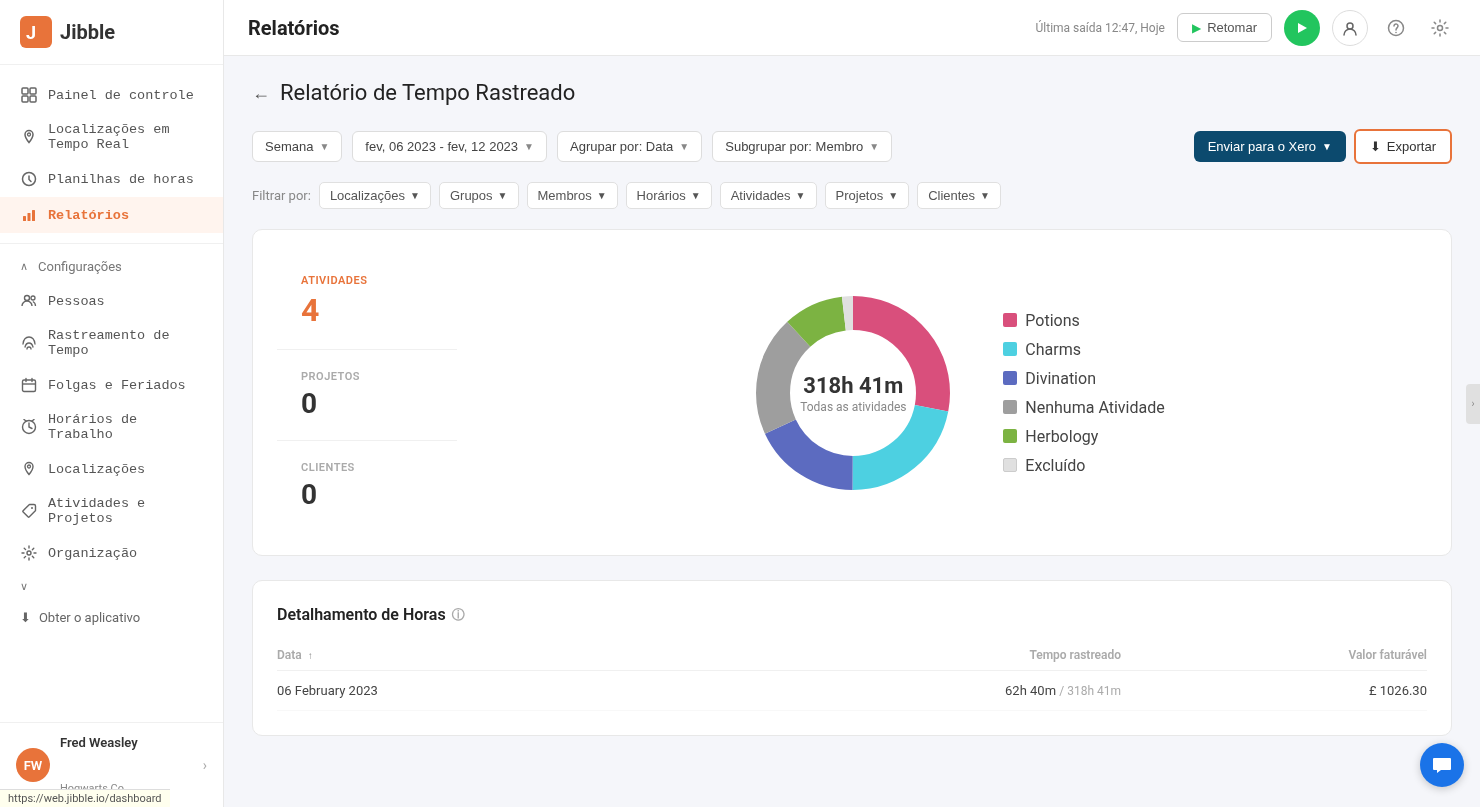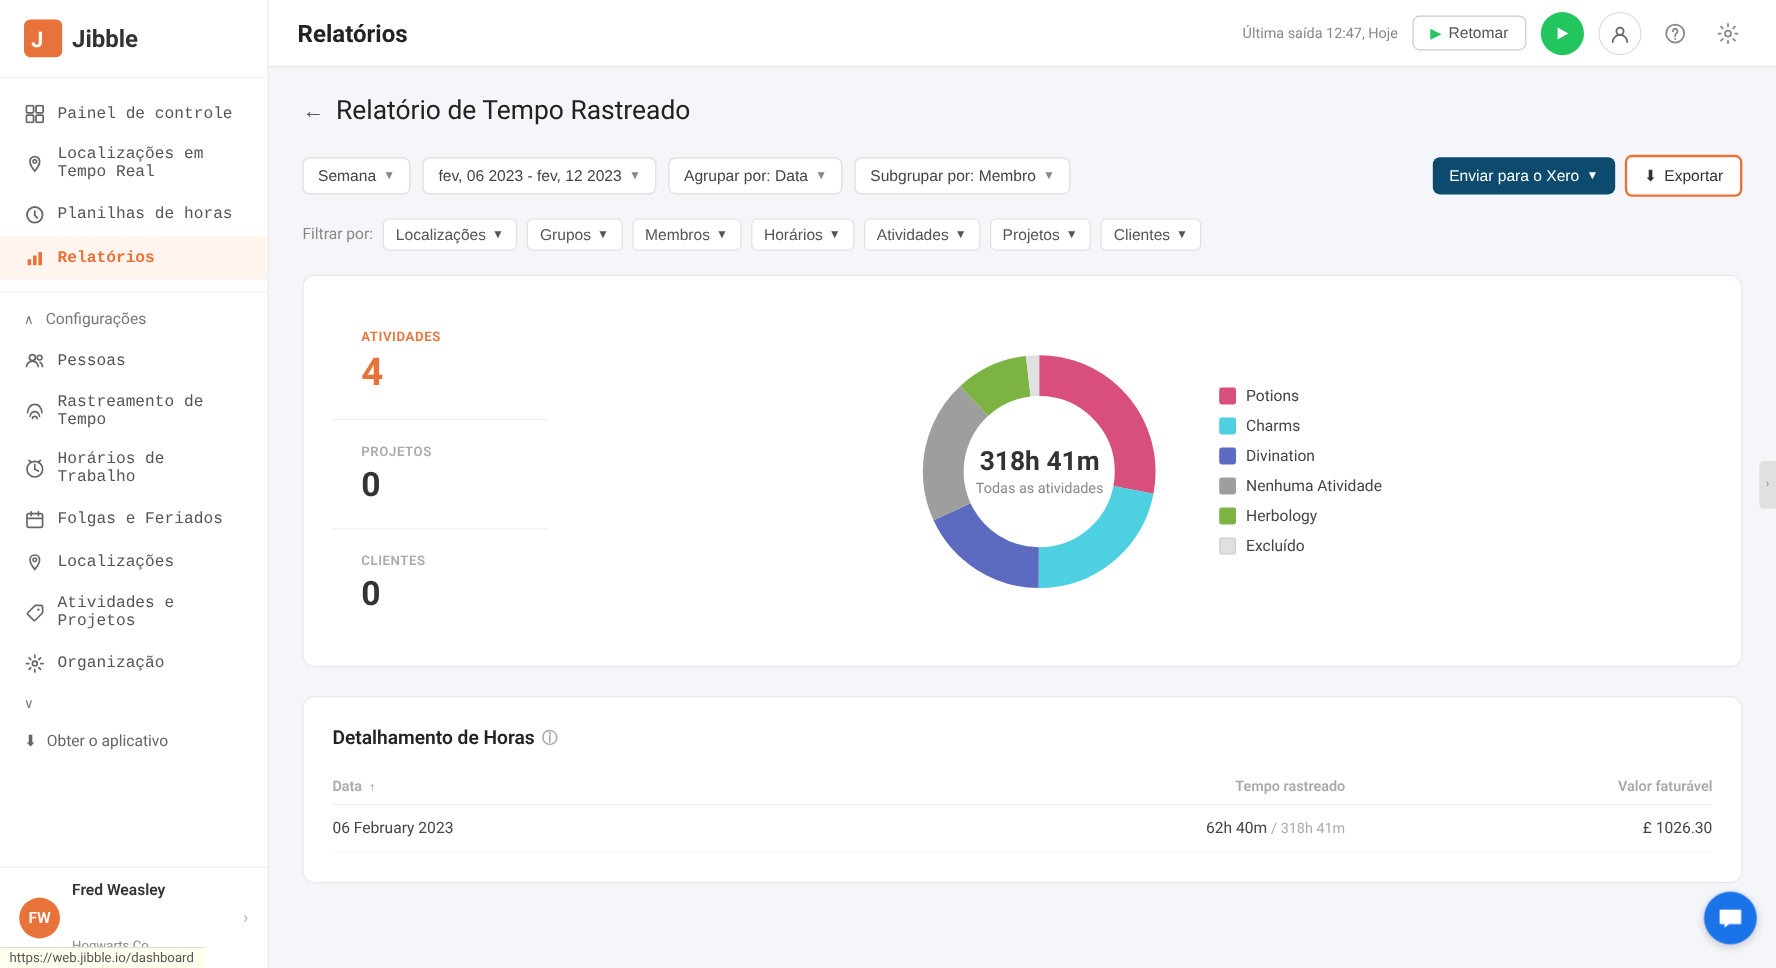--- a/index.html
+++ b/index.html
@@ -71,21 +71,21 @@
     .summary-card.highlight .summary-card-label { color: #e8733a; }
     .summary-card.highlight .summary-card-value { color: #e8733a; font-size: 32px; }
 
     
     .chart-container { display: flex; align-items: center; gap: 40px; flex: 1; justify-content: center; }
     .donut-wrapper { position: relative; width: 220px; height: 220px; }
     .donut-center { position: absolute; top: 50%; left: 50%; transform: translate(-50%, -50%); text-align: center; }
     .donut-center-time { font-size: 22px; font-weight: 700; color: #333; }
     .donut-center-label { font-size: 12px; color: #888; margin-top: 2px; }
     .legend { display: flex; flex-direction: column; gap: 10px; }
-    .legend-item { display: flex; align-items: center; gap: 8px; font-size: 13px; color: #444; }
+    .legend-item { display: flex; align-items: center; gap: 8px; font-size: 16px; color: #444; }
     .legend-dot { width: 14px; height: 14px; border-radius: 2px; flex-shrink: 0; }
 
     
     .breakdown-section { background: #fff; border-radius: 10px; border: 1px solid #e8e8e8; padding: 24px; }
     .breakdown-title { font-size: 16px; font-weight: 600; color: #222; margin-bottom: 16px; display: flex; align-items: center; gap: 6px; }
     .breakdown-table { width: 100%; border-collapse: collapse; }
     .breakdown-table th { text-align: left; font-size: 12px; color: #aaa; font-weight: 600; padding: 8px 0; border-bottom: 1px solid #f0f0f0; }
     .breakdown-table th.right { text-align: right; }
     .breakdown-table td { padding: 12px 0; border-bottom: 1px solid #f8f8f8; font-size: 13px; color: #444; }
     .breakdown-table td.right { text-align: right; }
@@ -177,36 +177,36 @@
       <span class="icon">
         <svg width="16" height="16" viewBox="0 0 16 16" fill="none">
             <path d="M4 12c.5-2 2-4 4-4s3.5 2 4 4M2 9c.5-4 2.5-7 6-7s5.5 3 6 7M6 14c0-1.1.9-2 2-2s2 .9 2 2" stroke="#666" stroke-width="1.3" stroke-linecap="round"></path>
           </svg>
       </span>
       <span>Rastreamento de Tempo</span>
     </div>
     <div class="sidebar-item">
       <span class="icon">
         <svg width="16" height="16" viewBox="0 0 16 16" fill="none">
+            <rect x="1.5" y="3" width="13" height="11.5" rx="1.5" stroke="#666" stroke-width="1.4"></rect>
+            <path d="M1.5 7h13" stroke="#666" stroke-width="1.4"></path>
+            <path d="M5 1.5v3M11 1.5v3" stroke="#666" stroke-width="1.4" stroke-linecap="round"></path>
+          </svg>
+      </span>
+      <span>Folgas e Feriados</span>
+    </div>
+    <div class="sidebar-item">
+      <span class="icon">
+        <svg width="16" height="16" viewBox="0 0 16 16" fill="none">
             <circle cx="8" cy="8" r="6.5" stroke="#666" stroke-width="1.4"></circle>
             <path d="M8 4v4l3 1.5" stroke="#666" stroke-width="1.4" stroke-linecap="round"></path>
             <path d="M5 2l-2-1.5M11 2l2-1.5" stroke="#666" stroke-width="1.4" stroke-linecap="round"></path>
           </svg>
       </span>
       <span>Horários de Trabalho</span>
-    </div>
-    <div class="sidebar-item">
-      <span class="icon">
-        <svg width="16" height="16" viewBox="0 0 16 16" fill="none">
-            <rect x="1.5" y="3" width="13" height="11.5" rx="1.5" stroke="#666" stroke-width="1.4"></rect>
-            <path d="M1.5 7h13" stroke="#666" stroke-width="1.4"></path>
-            <path d="M5 1.5v3M11 1.5v3" stroke="#666" stroke-width="1.4" stroke-linecap="round"></path>
-          </svg>
-      </span>
-      <span>Folgas e Feriados</span>
     </div>
     <div class="sidebar-item">
       <span class="icon">
         <svg width="16" height="16" viewBox="0 0 16 16" fill="none">
             <path d="M8 1.5C5.79 1.5 4 3.29 4 5.5c0 3.25 4 8 4 8s4-4.75 4-8c0-2.21-1.79-4-4-4z" stroke="#666" stroke-width="1.4"></path>
             <circle cx="8" cy="5.5" r="1.5" stroke="#666" stroke-width="1.3"></circle>
           </svg>
       </span>
       <span>Localizações</span>
     </div>

